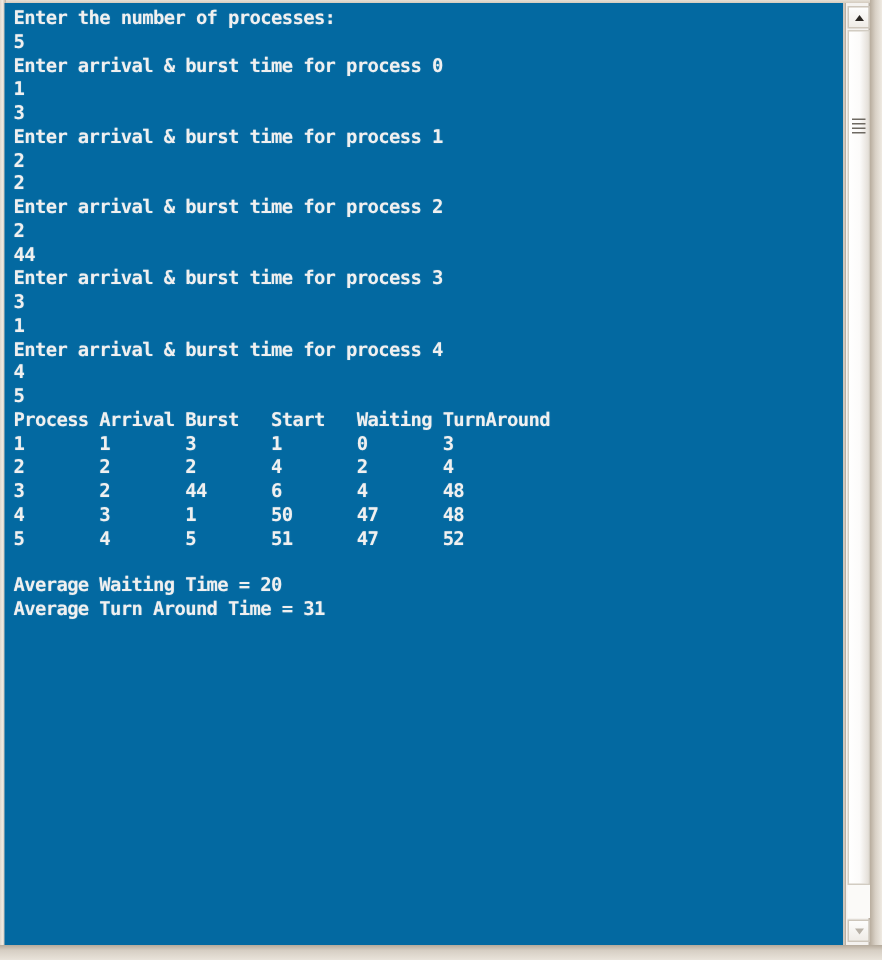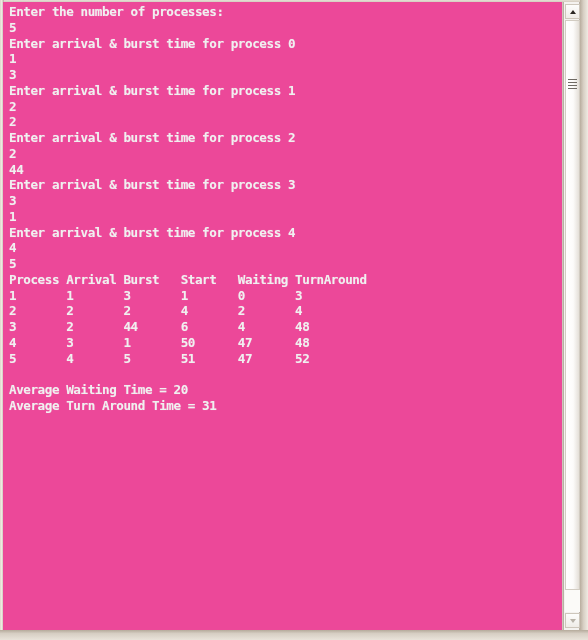--- a/index.html
+++ b/index.html
@@ -49,21 +49,21 @@
     background: linear-gradient(to bottom, #b5aa9b 0%, #d6cec3 35%, #e9e3da 100%);
   }
 
   
   #console-surface {
     position: absolute;
     left: 3px;
     top: 2px;
     width: 559px;
     height: 628px;
-    background: #ec4899;
+    background: #0369a1;
     overflow: hidden;
   }
   #console-text {
     position: absolute;
     left: 6px;
     top: 2px;
     margin: 0;
     padding: 0;
     color: #f0f0f0;
     font-family: "DejaVu Sans Mono", "Liberation Mono", monospace;

